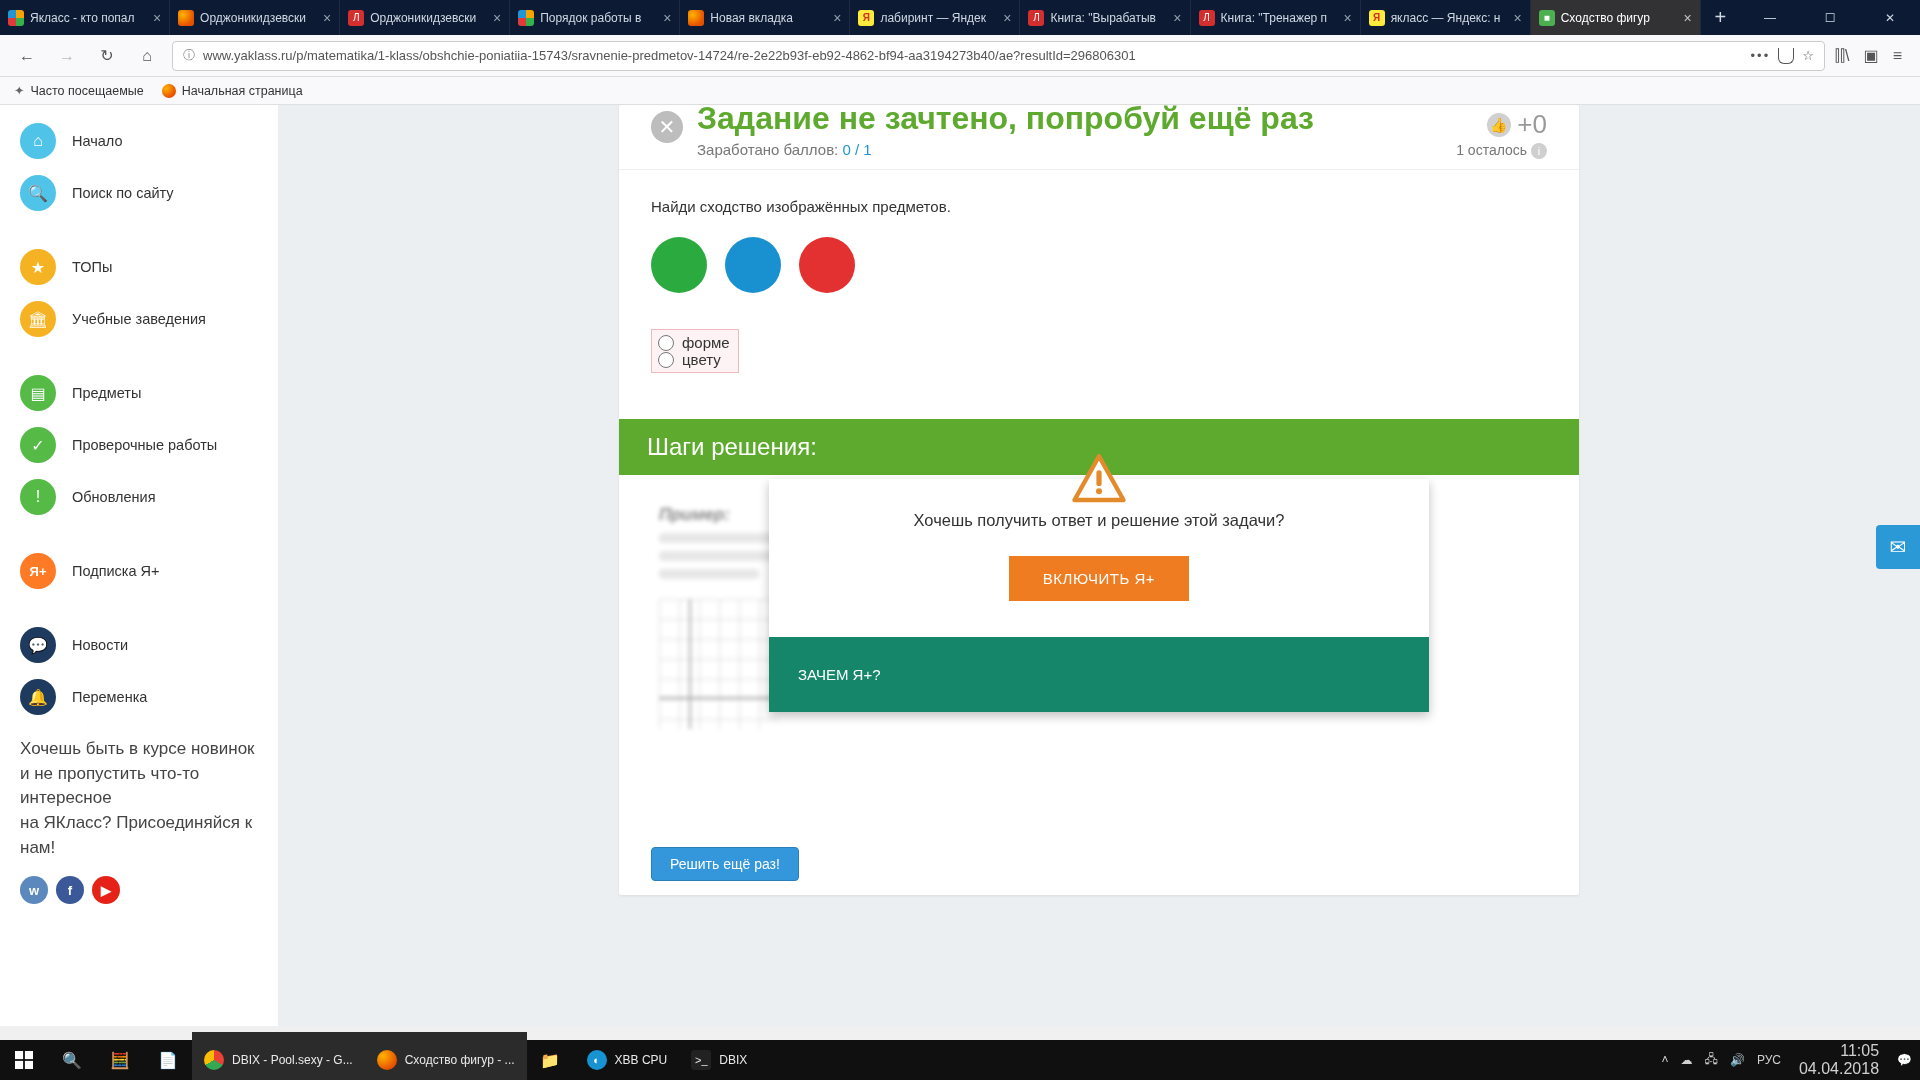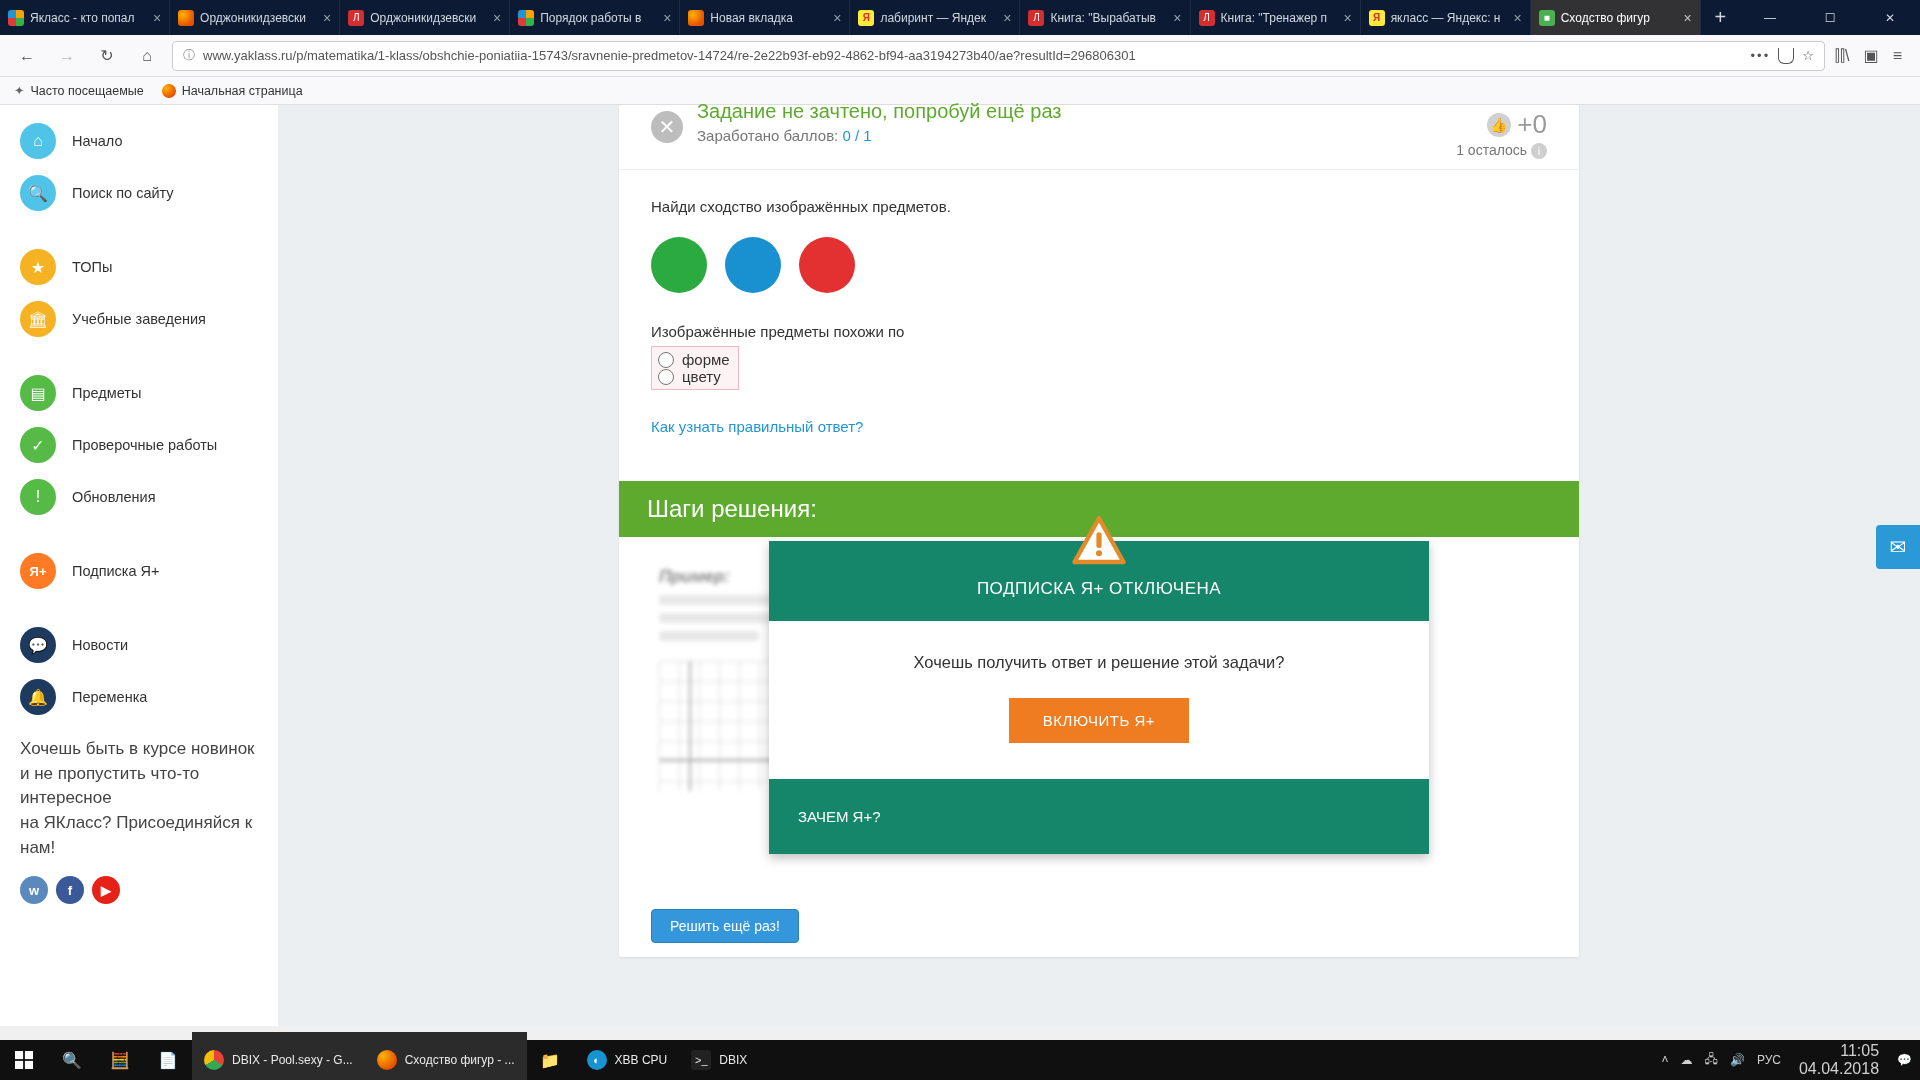--- a/index.html
+++ b/index.html
@@ -48,21 +48,21 @@
 .side-promo { padding:14px 20px 8px 20px; font-size:17px; color:#444; line-height:1.45;}
 .side-social { padding:8px 20px; display:flex; gap:8px;}
 .soc{width:28px;height:28px;border-radius:50%;display:flex;align-items:center;justify-content:center;color:#fff;font-size:13px;font-weight:bold;}
 .soc-vk{background:#5b88bd;} .soc-fb{background:#3b5998;} .soc-yt{background:#e62117;}
 
 .main-wrap { flex:1; display:flex; justify-content:center; padding:0 30px;}
 .main-col { width:960px; position:relative;}
 .card { background:#fff; border-radius:2px; box-shadow:0 1px 3px rgba(0,0,0,.08); padding:0 0 60px 0; position:relative;}
 .card-head { display:flex; align-items:flex-start; padding:0 32px 10px 32px; gap:14px; border-bottom:1px solid #eee;}
 .head-ic { width:32px;height:32px;border-radius:50%;background:#bdbdbd;color:#fff;display:flex;align-items:center;justify-content:center;font-size:20px;margin-top:6px;}
-.head-txt h2 { font-size:20px; color:#5eaa2e; font-weight:400; white-space:nowrap; overflow:hidden; margin-top:-5px;}
+.head-txt h2 { font-size:32px; color:#5eaa2e; font-weight:700; white-space:nowrap; overflow:hidden; margin-top:-5px;}
 .head-txt .pts { font-size:15px; color:#777; margin-top:4px;}
 .head-txt .pts .score{ color:#2196d6;}
 .head-right { margin-left:auto; text-align:right; color:#777; font-size:14px; padding-top:4px;}
 .head-right .big{ font-size:26px; color:#999; display:flex; align-items:center; gap:6px; justify-content:flex-end;}
 .head-right .thumb{width:24px;height:24px;border-radius:50%;background:#d0d0d0;color:#fff;display:inline-flex;align-items:center;justify-content:center;font-size:14px;}
 .head-right .info-ic { width:16px;height:16px;border-radius:50%;background:#cfcfcf;color:#fff;display:inline-flex;align-items:center;justify-content:center;font-size:11px;}
 
 .task-body { padding:28px 32px 20px 32px; font-size:15px; color:#333;}
 .circles { display:flex; gap:18px; margin:22px 0 30px 0;}
 .circles span{width:56px;height:56px;border-radius:50%;}
@@ -273,53 +273,50 @@
           </div>
         </div>
 
         <div class="task-body">
           <div>Найди сходство изображённых предметов.</div>
           <div class="circles">
             <span class="c-gr"></span>
             <span class="c-bl"></span>
             <span class="c-rd"></span>
           </div>
-          <div>Изображённые предметы  похожи по</div>
           <div class="opts">
             <label>
                 <input type="radio" name="opt" style="">
                 <span>форме</span>
               </label>
             <label>
                 <input type="radio" name="opt" style="">
                 <span>цвету</span>
               </label>
           </div>
-          <a class="howto">Как узнать правильный ответ?</a>
         </div>
 
         <div class="steps-bar">Шаги решения:</div>
         <div class="steps-body">
           <div class="blurred">
             <div class="bl-title">Пример:</div>
             <div class="bl-line s1"></div>
               <div class="bl-line s2"></div>
               <div class="bl-line s3"></div>
             <div class="bl-grid"></div>
           </div>
 
           <div class="modal">
             <div class="modal-warn">
               <svg viewBox="0 0 64 64">
                   <path d="M32 6 L60 56 H4 Z" fill="#fff" stroke="#e38b2a" stroke-width="5" stroke-linejoin="round"></path>
                   <rect x="29" y="22" width="6" height="18" rx="3" fill="#e38b2a"></rect>
                   <circle cx="32" cy="46" r="3.5" fill="#e38b2a"></circle>
                 </svg>
             </div>
-            <div class="modal-top">ПОДПИСКА Я+ ОТКЛЮЧЕНА</div>
             <div class="modal-mid">
               <div>Хочешь получить ответ и решение этой задачи?</div>
               <div class="modal-btn">ВКЛЮЧИТЬ Я+</div>
             </div>
             <div class="modal-bot">ЗАЧЕМ Я+?</div>
           </div>
         </div>
 
         <div class="retry">Решить ещё раз!</div>
       </div>

